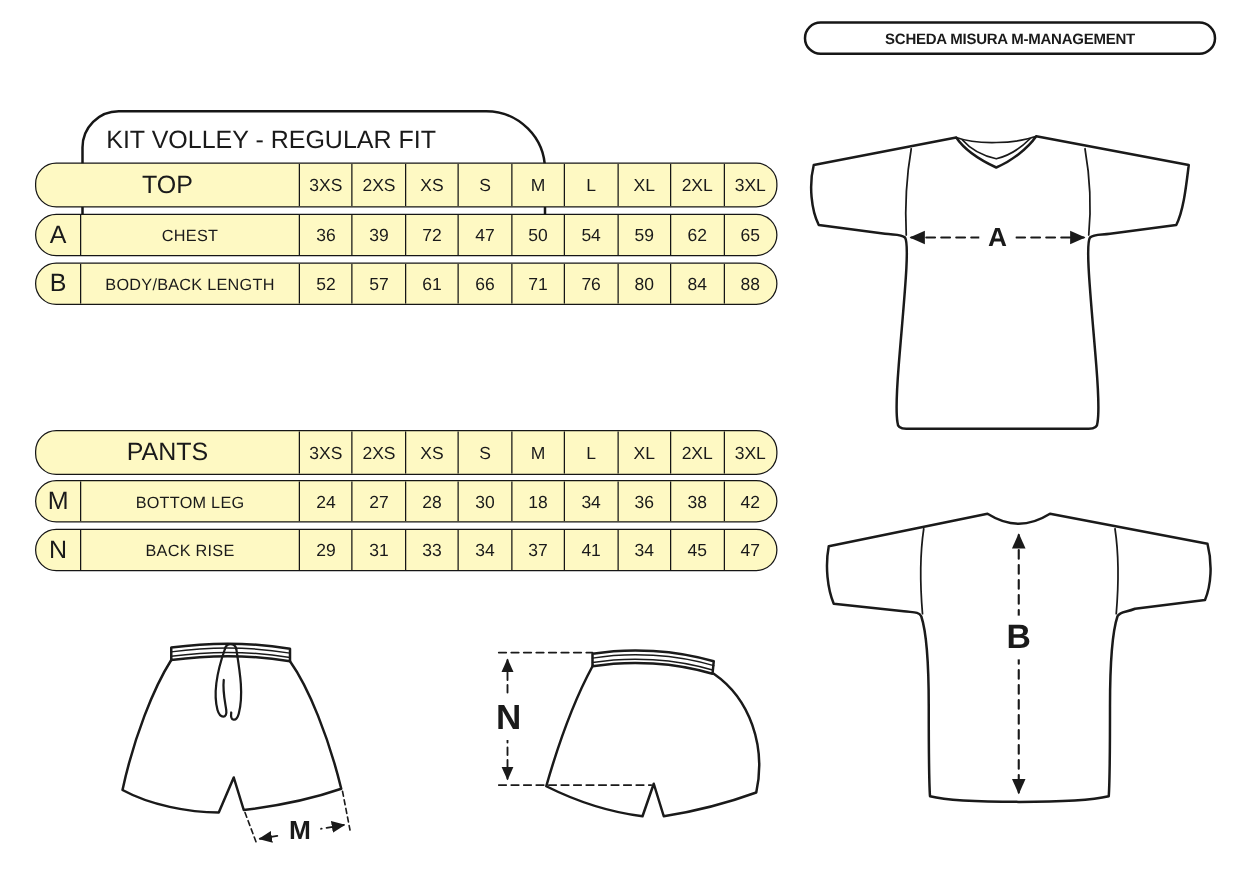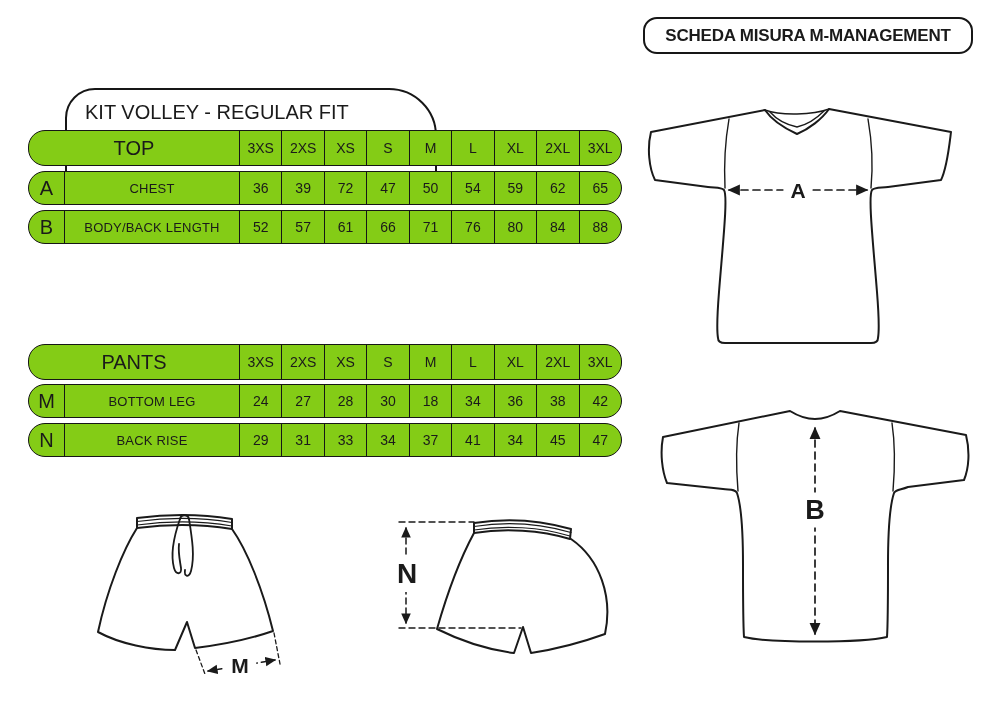--- a/index.html
+++ b/index.html
@@ -8,43 +8,43 @@
     background:#ffffff;
     font-family:"Liberation Sans", sans-serif;
     color:#1a1a1a;
     position:relative;
     overflow:hidden;
   }
   .page{position:absolute;inset:0;}
 
   
   .badge{
-    position:absolute;left:643px;top:17px;width:330px;height:37px;
+    position:absolute;left:643px;top:17px;width:330px;height:27px;
     border:2.5px solid #161616;border-radius:14px;
     display:flex;align-items:center;justify-content:center;
-    font-weight:700;font-size:17px;letter-spacing:-0.2px;
+    font-weight:700;font-size:12px;letter-spacing:-0.2px;
     background:#fff;box-sizing:border-box;
   }
 
   
   .kit-tab{
     position:absolute;left:65px;top:88px;width:372px;height:86px;
     border:2px solid #161616;
     border-radius:30px 48px 0 0;
     box-sizing:border-box;z-index:1;background:#fff;
     font-size:20px;
   }
   .kit-tab span{position:absolute;left:18px;top:11px;white-space:nowrap;}
 
   
   .row{
     position:absolute;left:28px;width:594px;
     display:flex;align-items:stretch;
     border:1.6px solid #161616;border-radius:17px;
-    background:#84cc16;box-sizing:border-box;overflow:hidden;z-index:2;
+    background:#fef9c3;box-sizing:border-box;overflow:hidden;z-index:2;
   }
   .row.hdr{height:36px;}
   .row.data{height:34px;}
   .cell{display:flex;align-items:center;justify-content:center;box-sizing:border-box;}
   .label-cell{width:210px;font-size:20px;}
   .letter-cell{width:36px;font-size:20px;border-right:1.6px solid #161616;}
   .desc-cell{width:174px;font-size:13px;letter-spacing:.2px;}
   .size-cell{flex:1;border-left:1.4px solid #161616;font-size:14px;}
 
   

